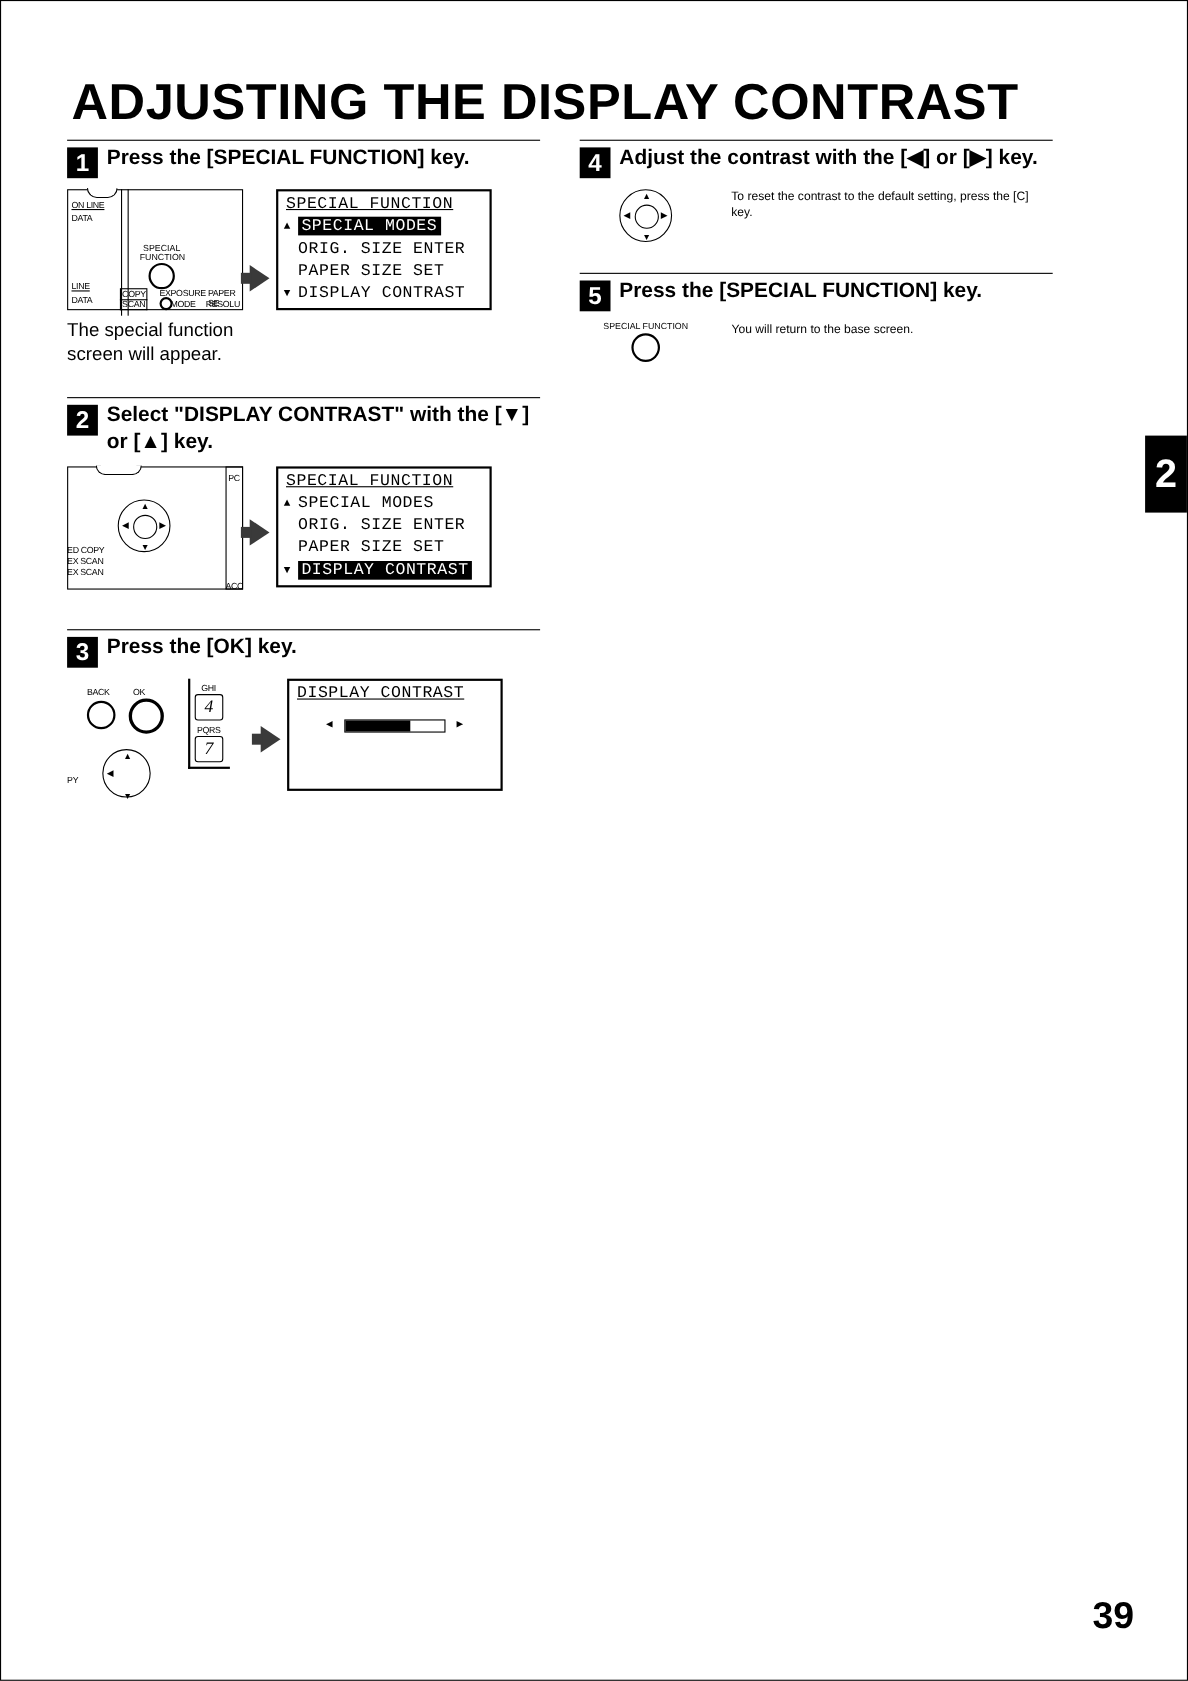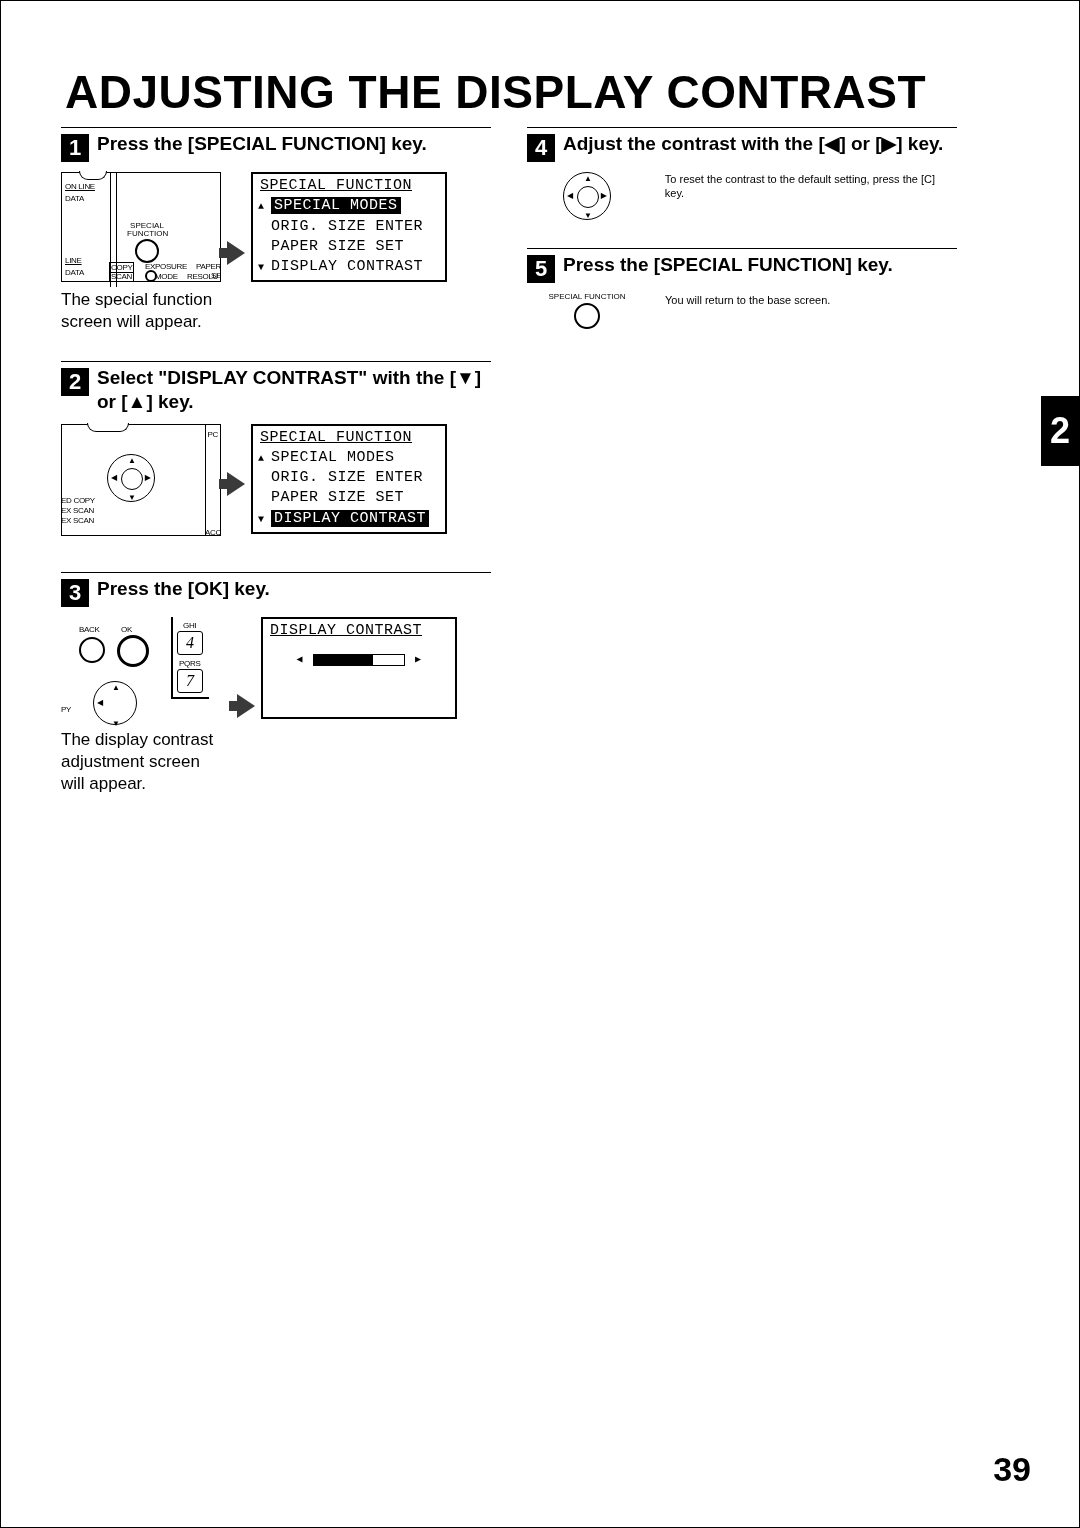--- a/index.html
+++ b/index.html
@@ -175,21 +175,21 @@
   }
   .step-block{ margin-bottom:28px; }
   .col-right .body-text{
     font-size:11px; line-height:1.3;
   }
   .right-row{ display:flex; gap:18px; align-items:flex-start;}
 
   
   .p1 .outer{ position:absolute; left:0; top:0; width:158px; height:108px; border:1px solid #000;}
   .p1 .notch{position:absolute; left:18px; top:-1px; width:26px; height:8px; border:1px solid #000; border-top:none; border-radius:0 0 10px 10px; background:#fff;}
-  .p1 .lbl{ position:absolute;text-align:right; }
+  .p1 .lbl{ position:absolute; }
   .p1 .sf-btn{position:absolute; left:66px; top:50px;}
   .p1 .sf-circle{ width:20px; height:20px; }
 
   
   .p2{ width:160px; height:120px; position:relative;}
   .p2 .box{position:absolute; border:1px solid #000;}
   .p2 .dpad{ position:absolute; left:46px; top:30px;}
   .p2 .notch{position:absolute; left:26px; top:-1px; width:40px; height:8px; border:1px solid #000; border-top:none; border-radius:0 0 12px 12px; background:#fff;}
 
   
@@ -315,21 +315,20 @@
               <div class="box" style="left:110px;top:0;width:0;height:80px;"></div>
               <div class="box" style="left:110px;top:80px;width:36px;height:0;"></div>
               <div class="dpad-sm">
                 <div class="ring"></div>
                 <span class="t" style="left:19px;top:2px;">▲</span>
                 <span class="t" style="left:4px;top:17px;">◀</span>
                 <span class="t" style="left:19px;bottom:-3px;">▼</span>
               </div>
               <span class="lbl tiny" style="left:0; top:88px;">PY</span>
             </div>
-            <div class="caption">The display contrast adjustment screen will appear.</div>
           </div>
           <div class="arrow-right"></div>
           <div class="lcd lcd-contrast" style="height:98px;">
             <div class="ctitle">DISPLAY CONTRAST</div>
             <div class="bar-row">
               <span class="tri">◀</span>
               <div class="bar"></div>
               <span class="tri">▶</span>
             </div>
             <div class="pad"></div>

